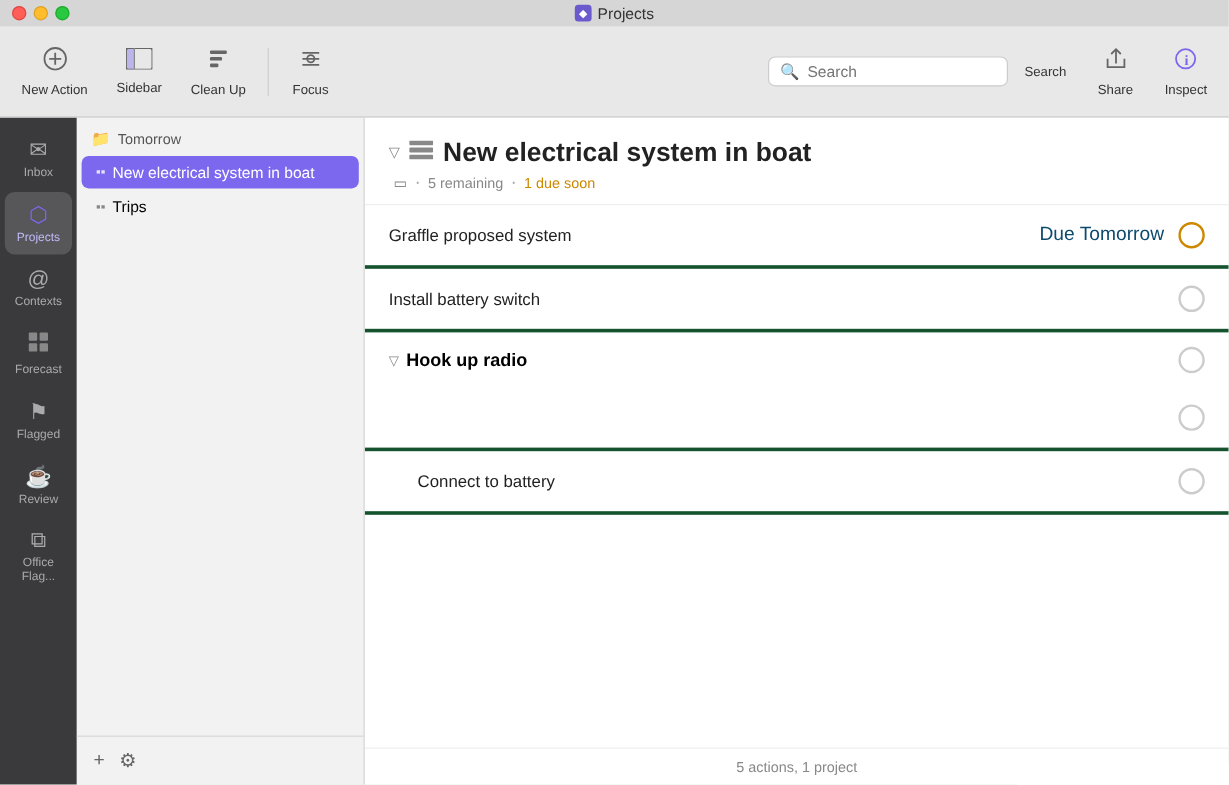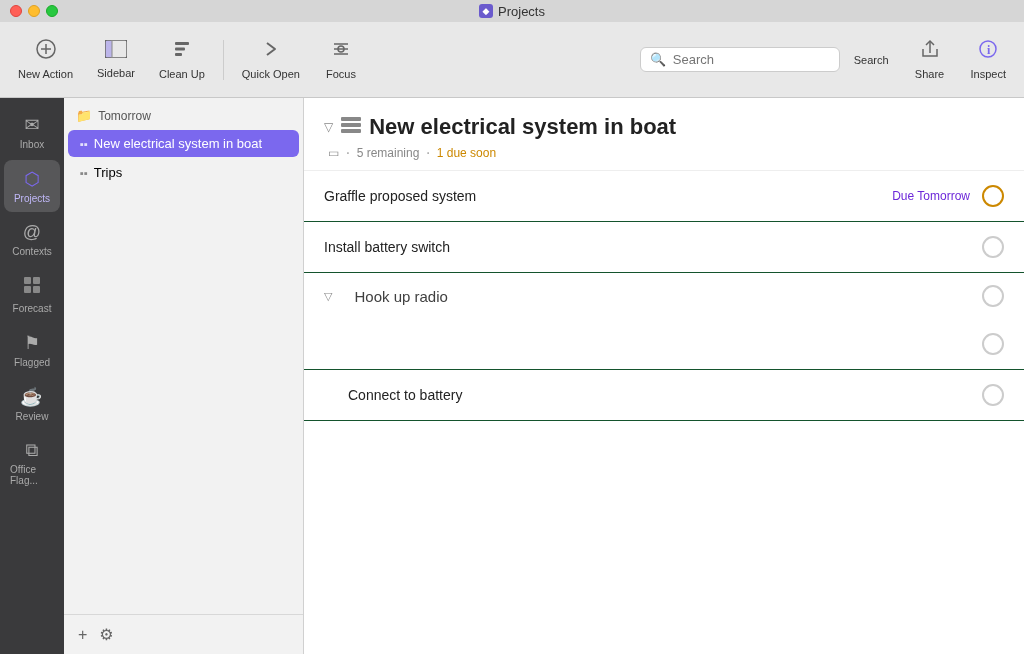--- a/index.html
+++ b/index.html
@@ -141,21 +141,21 @@
       justify-content: center;
       gap: 3px;
       padding: 8px 6px;
       border-radius: 8px;
       cursor: pointer;
       width: 56px;
     }
     .sidebar-item.active { background: rgba(255,255,255,0.15); }
     .sidebar-item-icon { font-size: 18px; color: #aaa; }
     .sidebar-item-icon.active-icon { color: #7b68ee; }
-    .sidebar-item-label { font-size: 10px; color: #aaa; text-align: left; }
+    .sidebar-item-label { font-size: 10px; color: #aaa; text-align: center; }
     .sidebar-item-label.active-label { color: #c0b8f8; }
 
     
     .project-list {
       width: 240px;
       background: #f2f2f2;
       border-right: 1px solid #d0d0d0;
       display: flex;
       flex-direction: column;
       flex-shrink: 0;
@@ -241,21 +241,21 @@
     
     .task-list {
       flex: 1;
       overflow-y: auto;
       padding: 0;
     }
     .task-item {
       display: flex;
       align-items: center;
       padding: 14px 20px;
-      border-bottom: 1px solid #14532d;
+      border-bottom: 3px solid #14532d;
       gap: 12px;
       position: relative;
     }
     .task-check {
       width: 22px;
       height: 22px;
       border-radius: 50%;
       border: 2px solid #ccc;
       cursor: pointer;
       flex-shrink: 0;
@@ -263,37 +263,36 @@
     }
     .task-check.due-soon {
       border: 2px solid #cc8800;
     }
     .task-text {
       font-size: 14px;
       color: #222;
       flex: 1;
     }
     .task-due-label {
-      font-size: 12px;
-      color: #6d28d9;
+      font-size: 16px;
+      color: #0c4a6e;
       font-weight: 500;
     }
     .task-group-header {
       display: flex;
       align-items: center;
       padding: 12px 20px;
       gap: 6px;
       cursor: pointer;
     }
     .group-collapse { color: #888; font-size: 11px; }
     .group-title {
       font-size: 15px;
-      color: #404040;
-      font-weight: 400;
-      margin-left: 16px;
+      color: #000000;
+      font-weight: 700;
     }
     .task-item.indented { padding-left: 44px; }
 
     .content-footer {
       padding: 8px 20px;
       border-top: 1px solid #eee;
       font-size: 12px;
       color: #888;
       display: flex;
       justify-content: center;
@@ -341,28 +340,20 @@
         <rect x="3" y="3" width="14" height="3" rx="1" fill="#666"></rect>
         <rect x="3" y="8.5" width="10" height="3" rx="1" fill="#666"></rect>
         <rect x="3" y="14" width="7" height="3" rx="1" fill="#666"></rect>
       </svg>
     </span>
     <span class="toolbar-btn-label">Clean Up</span>
   </button>
 
   <div class="toolbar-separator"></div>
 
-  <button class="toolbar-btn">
-    <span class="toolbar-btn-icon">
-      <svg width="20" height="20" viewBox="0 0 20 20" fill="none">
-        <polyline points="6,4 14,10 6,16" stroke="#666" stroke-width="2" fill="none" stroke-linejoin="round"></polyline>
-      </svg>
-    </span>
-    <span class="toolbar-btn-label">Quick Open</span>
-  </button>
   <button class="toolbar-btn">
     <span class="toolbar-btn-icon">
       <svg width="20" height="20" viewBox="0 0 20 20" fill="none">
         <line x1="3" y1="5" x2="17" y2="5" stroke="#666" stroke-width="1.5"></line>
         <line x1="3" y1="10" x2="17" y2="10" stroke="#666" stroke-width="1.5"></line>
         <line x1="3" y1="15" x2="17" y2="15" stroke="#666" stroke-width="1.5"></line>
         <circle cx="10" cy="10" r="3" stroke="#666" stroke-width="1.5" fill="none"></circle>
       </svg>
     </span>
     <span class="toolbar-btn-label">Focus</span>
@@ -503,14 +494,17 @@
       <div class="task-item indented">
         <div class="task-check"></div>
       </div>
 
       <div class="task-item indented">
         <span class="task-text">Connect to battery</span>
         <div class="task-check"></div>
       </div>
     </div>
 
+    <div class="content-footer">
+      <span>5 actions, 1 project</span>
+    </div>
   </div>
 </div>
 
 </body></html>

